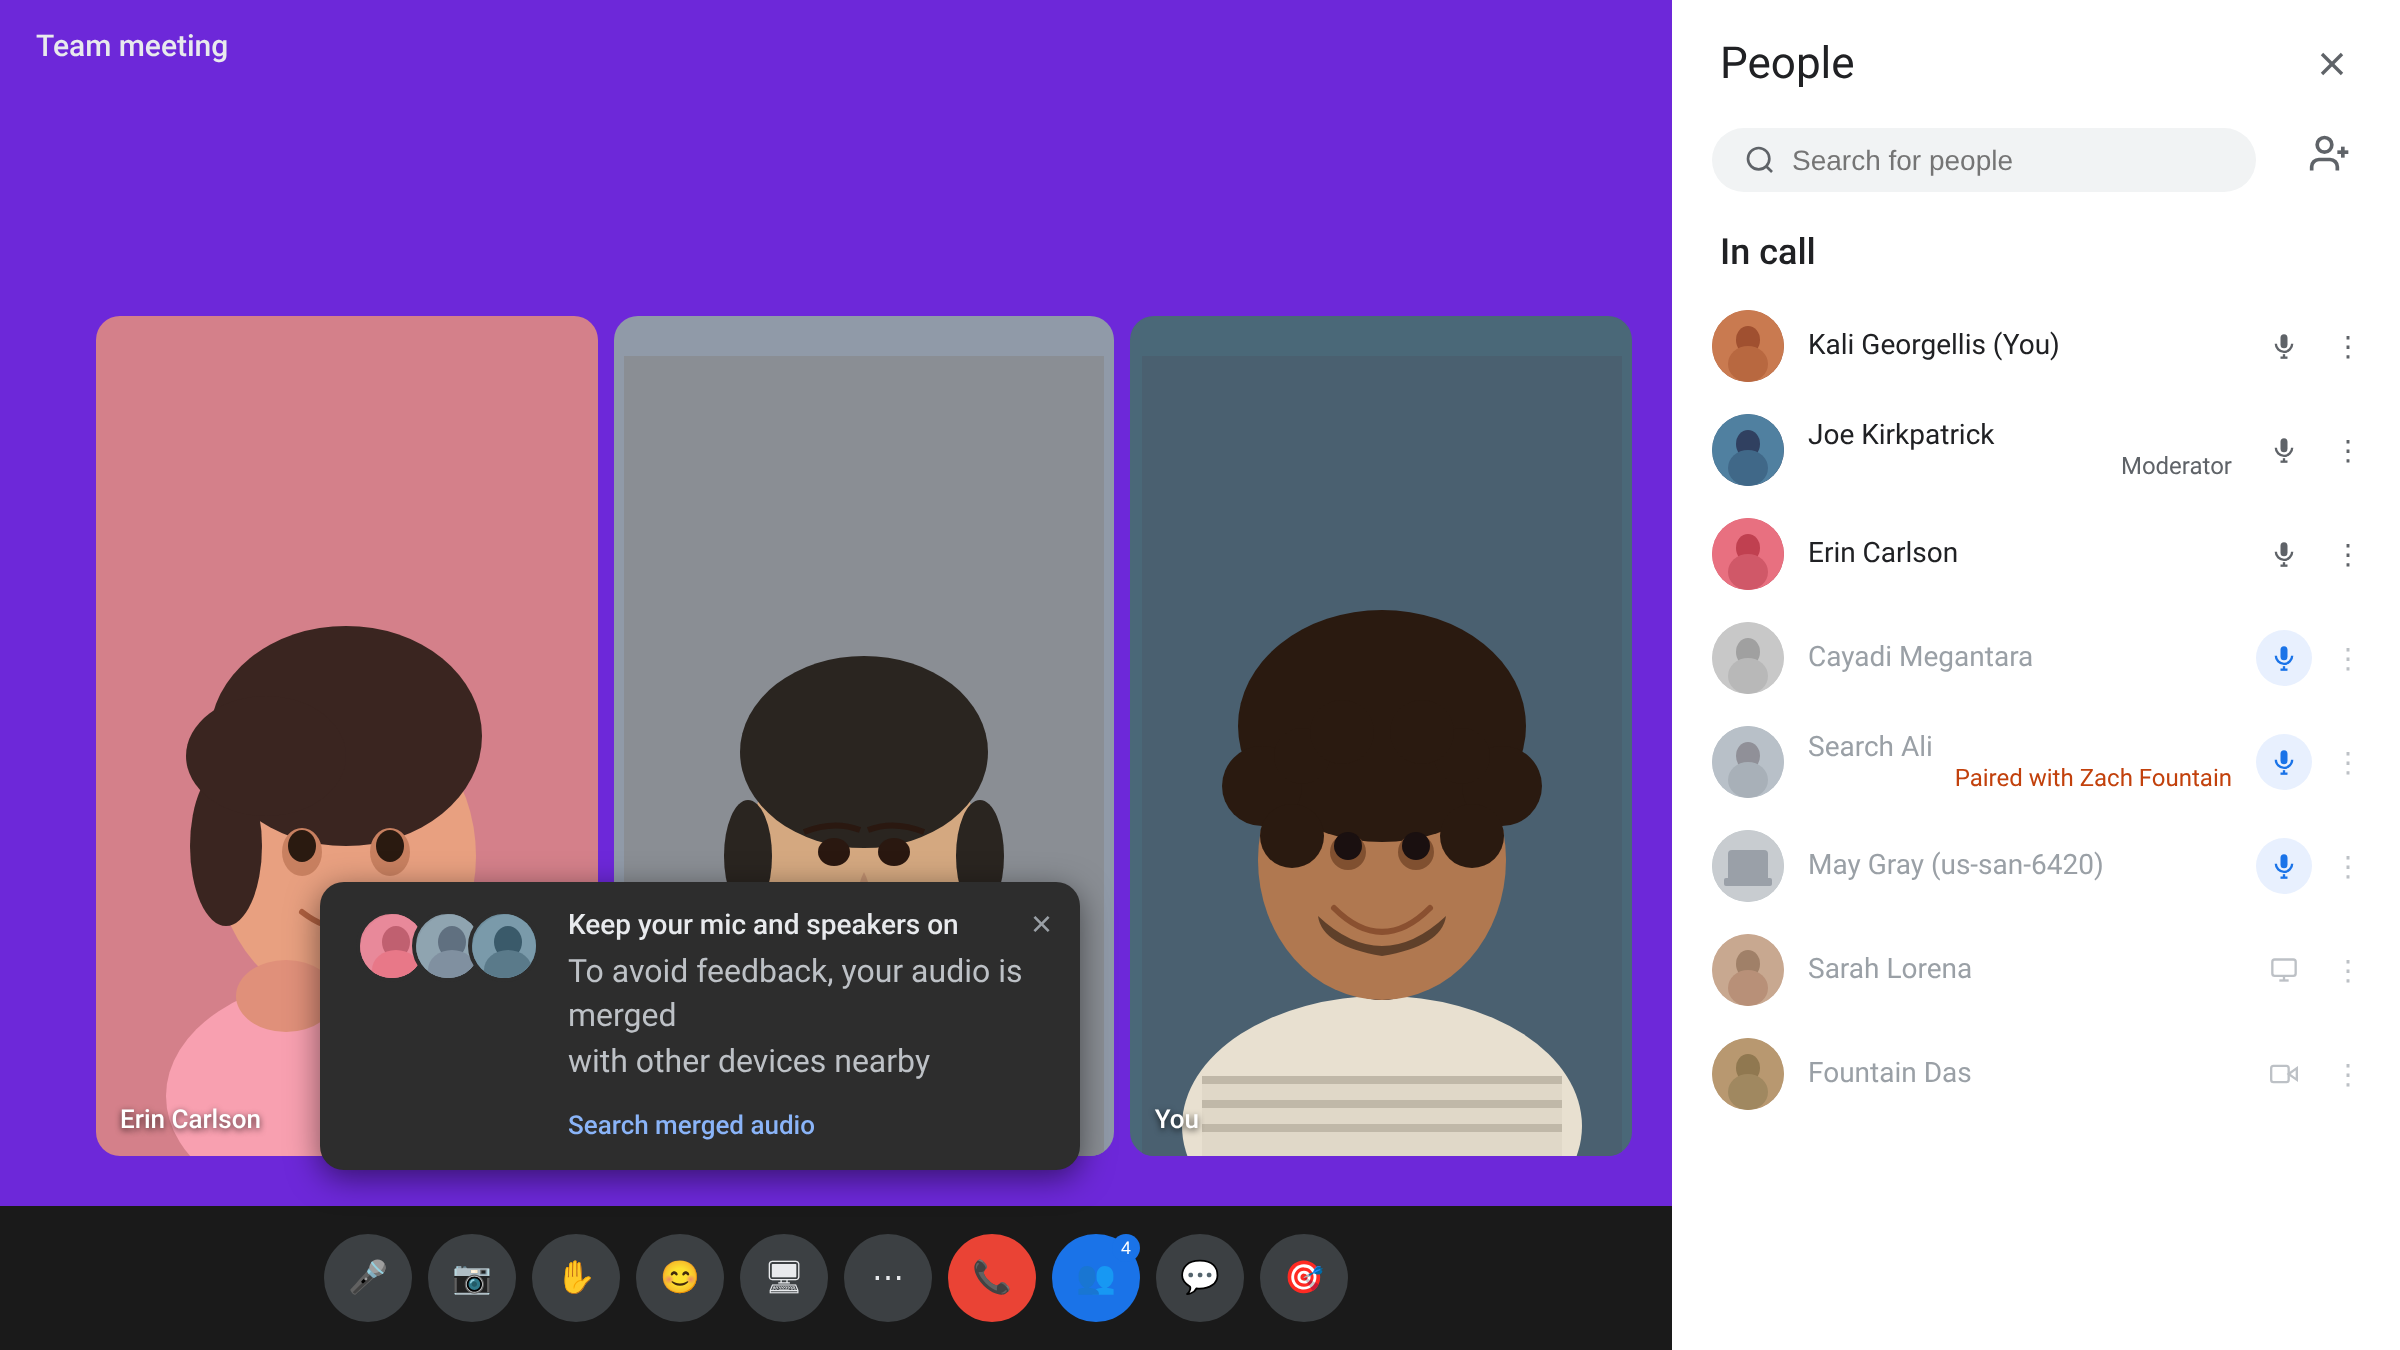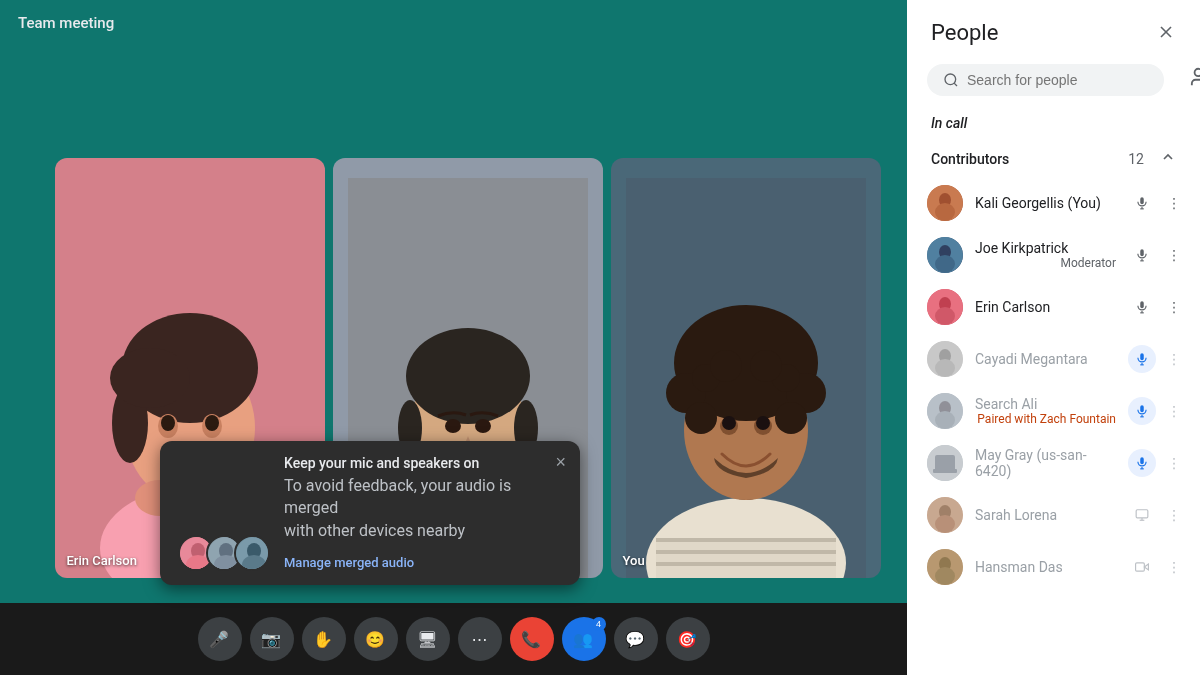--- a/index.html
+++ b/index.html
@@ -9,21 +9,21 @@
       overflow: hidden;
       font-family: 'Google Sans', Roboto, Arial, sans-serif;
       background: #1e1e1e;
       display: flex;
     }
 
     
     .main-area {
       flex: 1;
       position: relative;
-      background: #0f766e;
+      background: #6d28d9;
       overflow: hidden;
       padding-left: 28px;
     }
 
     .meeting-title {
       position: absolute;
       top: 14px;
       left: 18px;
       color: #e8eaed;
       font-size: 15px;
@@ -61,23 +61,23 @@
 
     
     .toast {
       position: absolute;
       bottom: 90px;
       left: 160px;
       background: #2d2d2d;
       border-radius: 12px;
       padding: 14px 18px;
       display: flex;
-      align-items: flex-end;
+      align-items: flex-start;
       gap: 14px;
-      width: 420px;
+      width: 380px;
       z-index: 20;
       box-shadow: 0 4px 16px rgba(0,0,0,0.5);
     }
 
     .toast-avatars {
       display: flex;
       flex-shrink: 0;
     }
 
     .toast-avatar {
@@ -160,21 +160,21 @@
       align-items: center;
       justify-content: center;
       font-size: 16px;
     }
 
     .btn-dark { background: #3c4043; color: #e8eaed; }
     .btn-red { background: #ea4335; color: #fff; }
 
     
     .people-panel {
-      width: 293px;
+      width: 364px;
       height: 675px;
       background: #fff;
       display: flex;
       flex-direction: column;
       flex-shrink: 0;
     }
 
     .panel-header {
       display: flex;
       align-items: center;
@@ -238,24 +238,23 @@
       background: none;
       border: none;
       cursor: pointer;
       color: #5f6368;
       font-size: 20px;
       padding: 4px;
     }
 
     .in-call-label {
       padding: 4px 24px 10px;
-      font-size: 14px;
+      font-size: 18px;
       font-weight: 500;
       color: #202124;
-      font-style: italic;
     }
 
     .contributors-row {
       display: flex;
       align-items: center;
       padding: 8px 24px;
       gap: 8px;
     }
 
     .contributors-label {
@@ -542,21 +541,21 @@
         <svg width="36" height="36" viewBox="0 0 36 36">
             <circle cx="18" cy="18" r="18" fill="#7a9aaa"></circle>
             <ellipse cx="18" cy="14" rx="7" ry="8" fill="#3a5a6a"></ellipse>
             <ellipse cx="18" cy="28" rx="12" ry="10" fill="#5a7a8a"></ellipse>
           </svg>
       </div>
     </div>
     <div class="toast-content">
       <div class="toast-title">Keep your mic and speakers on</div>
       <div class="toast-body">To avoid feedback, your audio is merged<br>with other devices nearby</div>
-      <a class="toast-link">Manage merged audio</a>
+      <a class="toast-link">Search merged audio</a>
     </div>
     <button class="toast-close">×</button>
   </div>
 
   <div class="bottom-bar">
     <button class="bottom-btn btn-dark">🎤</button>
     <button class="bottom-btn btn-dark">📷</button>
     <button class="bottom-btn btn-dark">✋</button>
     <button class="bottom-btn btn-dark">😊</button>
     <button class="bottom-btn btn-dark">🖥</button>
@@ -595,29 +594,20 @@
         <path d="M16 21v-2a4 4 0 0 0-4-4H6a4 4 0 0 0-4 4v2"></path>
         <circle cx="9" cy="7" r="4"></circle>
         <line x1="19" y1="8" x2="19" y2="14"></line>
         <line x1="22" y1="11" x2="16" y2="11"></line>
       </svg>
     </button>
   </div>
 
   <div class="in-call-label">In call</div>
 
-  <div class="contributors-row">
-    <span class="contributors-label">Contributors</span>
-    <span class="contributors-count">12</span>
-    <button class="chevron-btn">
-      <svg width="16" height="16" viewBox="0 0 24 24" fill="none" stroke="currentColor" stroke-width="2.5">
-        <polyline points="18 15 12 9 6 15"></polyline>
-      </svg>
-    </button>
-  </div>
 
   <div class="participant-list">
 
 
     <div class="participant-item">
       <div class="p-avatar av-kali">
         <svg width="36" height="36" viewBox="0 0 36 36">
             <circle cx="18" cy="18" r="18" fill="#c97a50"></circle>
             <ellipse cx="18" cy="15" rx="6" ry="7" fill="#a05030"></ellipse>
             <ellipse cx="18" cy="27" rx="10" ry="9" fill="#b86840"></ellipse>
@@ -786,21 +776,21 @@
 
     <div class="participant-item">
       <div class="p-avatar" style="background:#c0a888;">
         <svg width="36" height="36" viewBox="0 0 36 36">
             <circle cx="18" cy="18" r="18" fill="#b89870"></circle>
             <ellipse cx="18" cy="15" rx="6" ry="7" fill="#907850"></ellipse>
             <ellipse cx="18" cy="27" rx="10" ry="9" fill="#a08860"></ellipse>
           </svg>
       </div>
       <div class="p-info">
-        <div class="p-name muted-name">Hansman Das</div>
+        <div class="p-name muted-name">Fountain Das</div>
       </div>
       <div class="p-actions">
         <button class="mic-icon-btn gray-muted">
           <svg width="14" height="14" viewBox="0 0 24 24" fill="none" stroke="#bdc1c6" stroke-width="2">
             <polygon points="23 7 16 12 23 17 23 7"></polygon>
             <rect x="1" y="5" width="15" height="14" rx="2"></rect>
           </svg>
         </button>
         <button class="more-btn gray-muted">⋮</button>
       </div>

